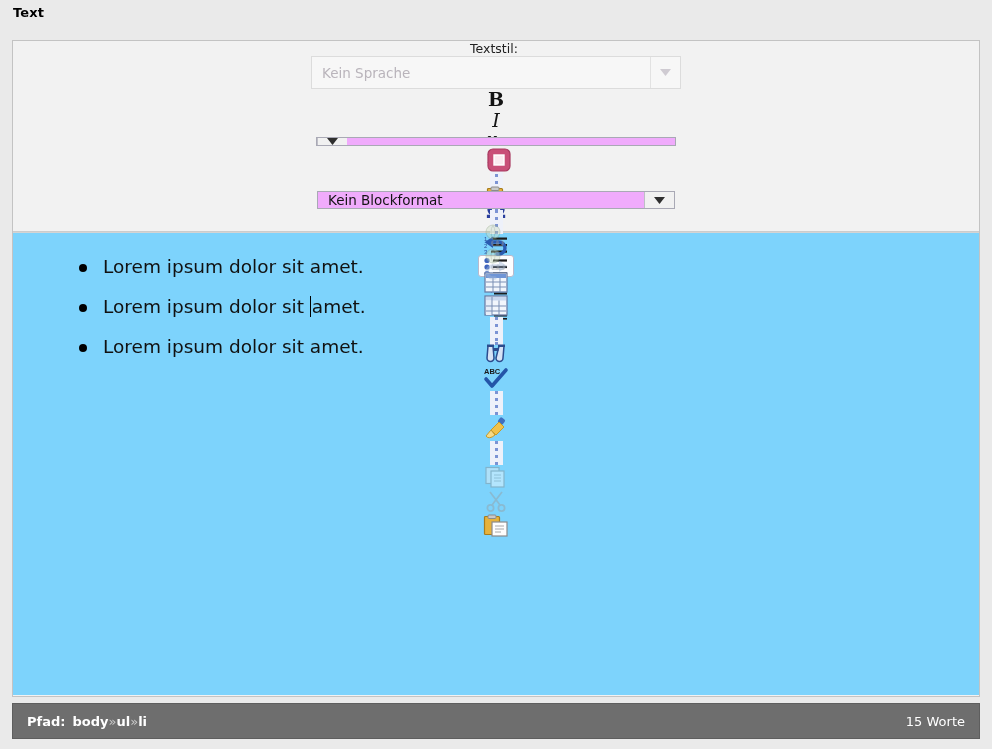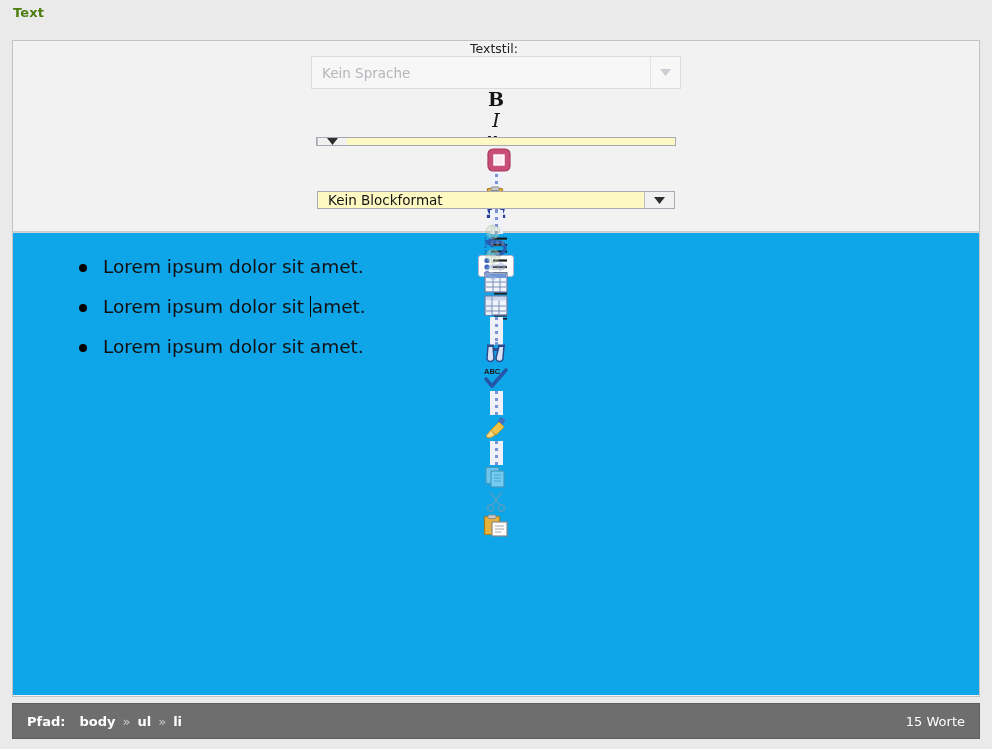--- a/index.html
+++ b/index.html
@@ -10,21 +10,21 @@
     font-family: "DejaVu Sans", "Liberation Sans", sans-serif;
     overflow: hidden;
   }
 
   
   .section-title {
     position: absolute;
     left: 13px; top: 5px;
     font-size: 13px;
     font-weight: bold;
-    color: #4d7c0f;
+    color: #000000;
     letter-spacing: .1px;
   }
 
   
   .editor-frame {
     position: absolute;
     left: 12px; top: 40px;
     width: 968px; height: 657px;
     border: 1px solid #c3c3c3;
     background: #f2f2f2;
@@ -55,21 +55,21 @@
     margin-left: 8px;
     margin-right: 12px;
     white-space: nowrap;
   }
 
   
   .sel {
     display: flex;
     align-items: center;
     height: 34px;
-    background: #fef9c3;
+    background: #f0abfc;
     border: 1px solid #a9a9b5;
     position: relative;
   }
   .sel .sel-text {
     flex: 1;
     font-size: 13.5px;
     color: #141414;
     padding: 0 8px 0 10px;
     white-space: nowrap;
     overflow: hidden;
@@ -126,21 +126,21 @@
     align-items: center; justify-content: center;
     gap: 4px;
   }
   .sep i {
     display: block; width: 3px; height: 3px;
     background: #7b93d4;
   }
 
   
   .content {
-    background: #0ea5e9;
+    background: #7dd3fc;
     height: 463px;
     border-top: 1px solid #d4d4d4;
     padding: 14px 0 0 0;
     overflow: hidden;
   }
   .content ul {
     margin: 0; padding: 0 0 0 66px;
     list-style: none;
   }
   .content li {
@@ -174,21 +174,21 @@
     background: #6e6e6e;
     border: 1px solid #5e5e5e;
     display: flex;
     align-items: center;
     padding: 0 14px;
     color: #fff;
   }
   .statusbar .path {
     font-size: 13px;
     font-weight: bold;
-    display: flex; align-items: flex-start; gap: 7px;
+    display: flex; align-items: flex-start; 
     white-space: nowrap;
   }
   .statusbar .path .lbl { font-weight: bold; margin-right: 7px; }
   .statusbar .path .crumb { font-weight: bold; }
   .statusbar .path .arrow { color: #c9c9c9; font-weight: normal; }
   .statusbar .words {
     margin-left: auto;
     font-size: 13px;
   }
 

